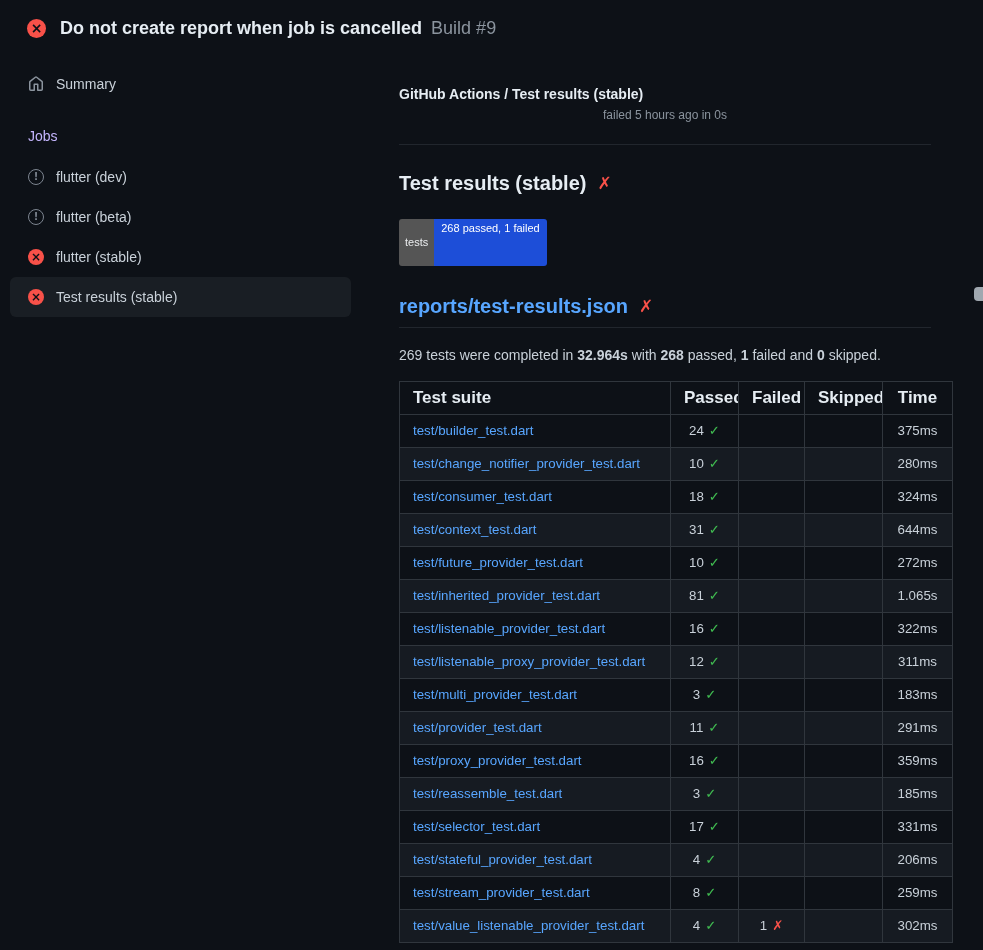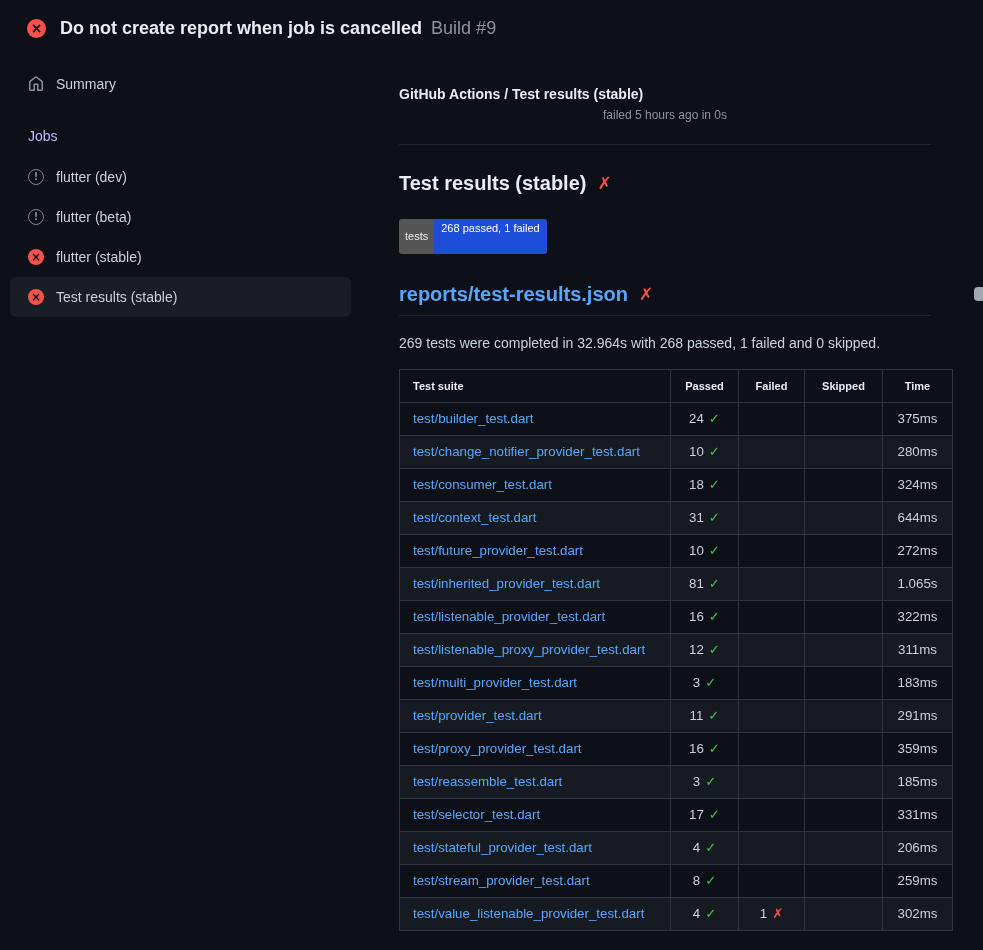--- a/index.html
+++ b/index.html
@@ -57,42 +57,42 @@
   .section-title {
     margin:26px 0 0; font-size:20px; font-weight:700; color:#e6edf3;
     display:flex; align-items:center; line-height:24px;
   }
   .heading-x {
     color:#f85149; font-weight:700; font-size:17px; margin-left:11px;
     font-family:"DejaVu Sans", sans-serif;
   }
 
   .badge { margin-top:24px; display:inline-flex; font-size:11px; line-height:13px; }
-  .badge-label { background:#555555; color:#ebedef; padding:11px 6px; border-radius:3px 0 0 3px; }
+  .badge-label { background:#555555; color:#ebedef; padding:17px 6px; border-radius:3px 0 0 3px; }
   .badge-value { background:#1d4ed8; color:#ffffff; padding:3px 7px; border-radius:0 3px 3px 0; }
 
   .report-title {
     margin:28px 0 0; font-size:20px; font-weight:700; line-height:24px;
     display:flex; align-items:flex-end;
     padding-bottom:9px; border-bottom:1px solid #21262d;
   }
 
   .summary-line { margin:17px 0 0; font-size:14px; color:#c9d1d9; line-height:20px; }
-  .summary-line strong { font-weight:400; color:#c9d1d9; }
+  .summary-line strong { font-weight:700; color:#c9d1d9; }
 
   
   .results {
     margin-top:16px; border-collapse:collapse; table-layout:fixed;
     width:553px; font-size:13.3px;
   }
   .results th, .results td {
     border:1px solid #30363d; padding:6px 13px; line-height:20px;
     overflow:hidden; white-space:nowrap;
   }
-  .results th { font-weight:700; color:#e6edf3; text-align:center; font-size:11px; }
+  .results th { font-weight:700; color:#e6edf3; text-align:center; font-size:17px; }
   .results th.col-suite { text-align:left; }
   .results tbody tr:nth-child(even) { background:#161b22; }
   .cell-num { text-align:center; color:#c9d1d9; }
   .cell-passed .num, .cell-failed .num { margin-right:5px; }
   .check { font-family:"DejaVu Sans", sans-serif; font-weight:700; }
   .check.pass { color:#3fb950; }
   .check.fail { color:#f85149; }
 
   
   .scroll-thumb {

